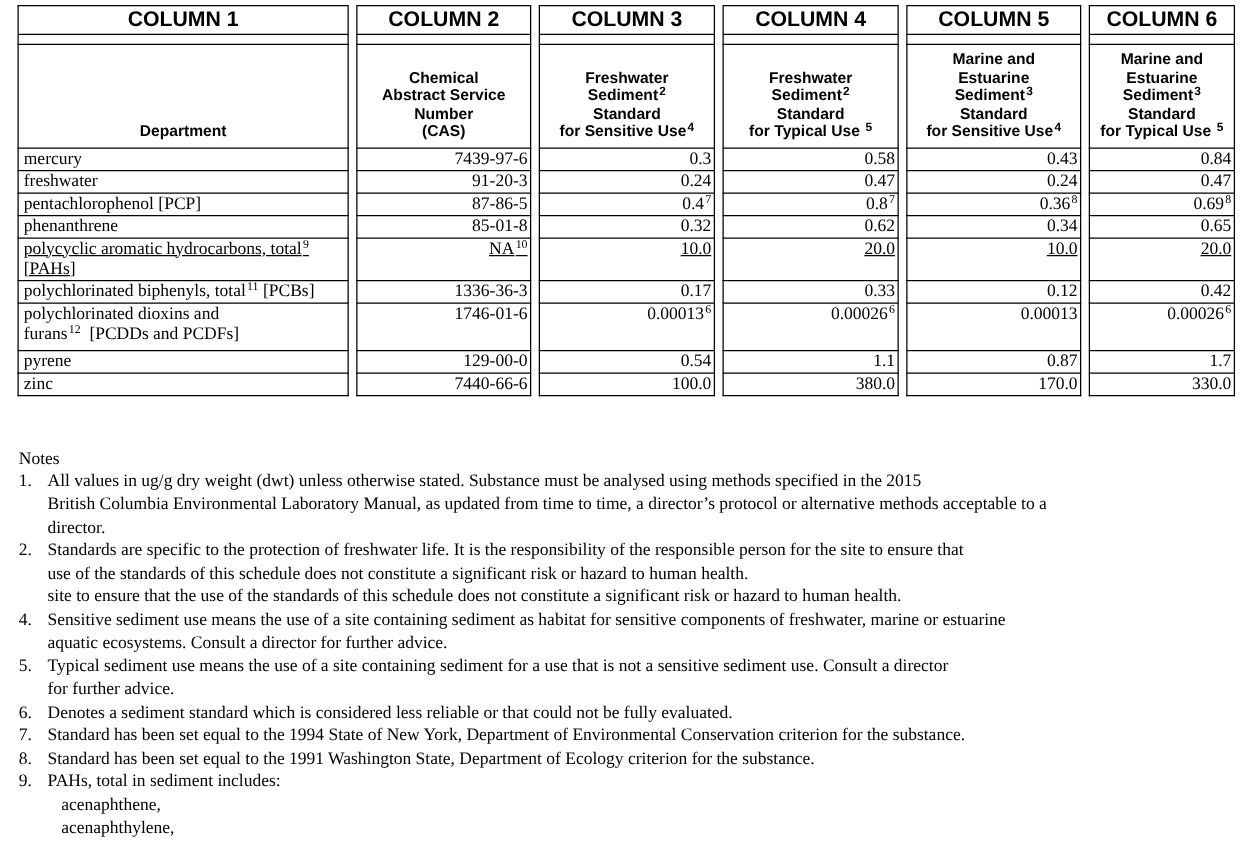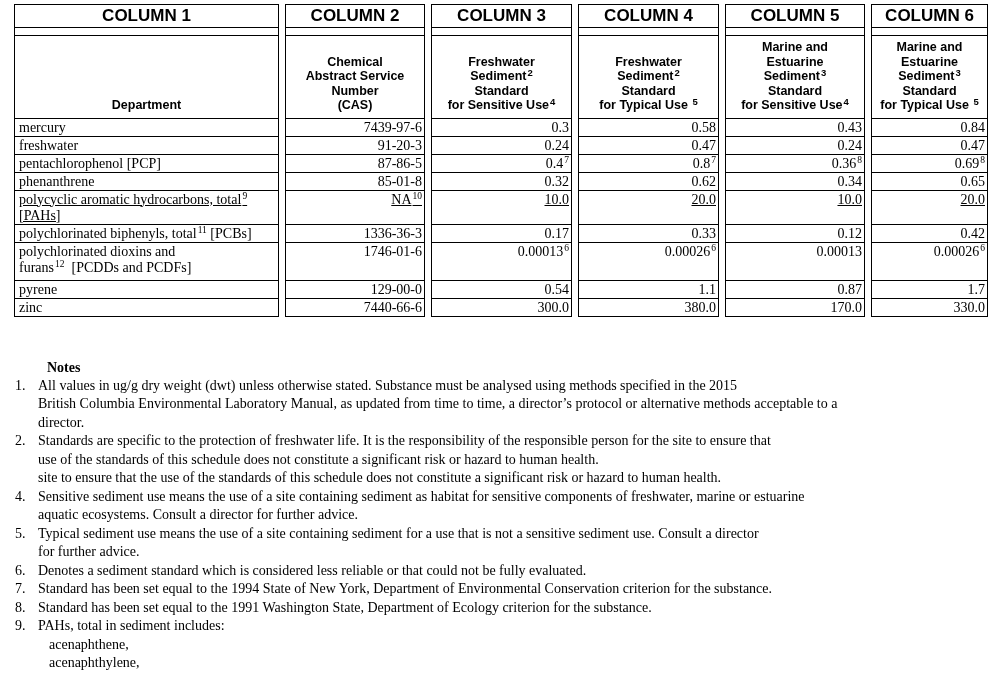--- a/index.html
+++ b/index.html
@@ -78,23 +78,22 @@
   }
 
   
   .notes {
     margin-top: 42px;
     padding-left: 7px;
     font-family: "Liberation Serif", serif;
     font-size: 14px;
   }
   .notes-heading {
-    font-weight: bold;
+    font-weight: normal;
     line-height: 18px;
-    margin-left: 32px;
   }
   .note-line { line-height: 18.5px; white-space: nowrap; }
   .note-num  { display: inline-block; width: 23px; }
   .note-line.cont { padding-left: 23px; }
   .note-line.sub  { padding-left: 34px; }
 </style>
 </head>
 <body>
 
 <div class="page" data-name="document-page">
@@ -222,21 +221,21 @@
           <td data-name="substance-cell" class="cell-sub">pyrene</td>
           <td data-name="cas-cell" class="cell-val">129-00-0</td>
           <td data-name="value-cell" class="cell-val">0.54</td>
           <td data-name="value-cell" class="cell-val">1.1</td>
           <td data-name="value-cell" class="cell-val">0.87</td>
           <td data-name="value-cell" class="cell-val">1.7</td>
         </tr>
         <tr data-name="table-row">
           <td data-name="substance-cell" class="cell-sub">zinc</td>
           <td data-name="cas-cell" class="cell-val">7440-66-6</td>
-          <td data-name="value-cell" class="cell-val">300.0</td>
+          <td data-name="value-cell" class="cell-val">100.0</td>
           <td data-name="value-cell" class="cell-val">380.0</td>
           <td data-name="value-cell" class="cell-val">170.0</td>
           <td data-name="value-cell" class="cell-val">330.0</td>
         </tr>
       </tbody>
   </table>
 
   <div class="notes" data-name="notes-section">
     <div class="notes-heading" data-name="notes-heading">Notes</div>
     <div data-name="notes-list" id="notes-list">

